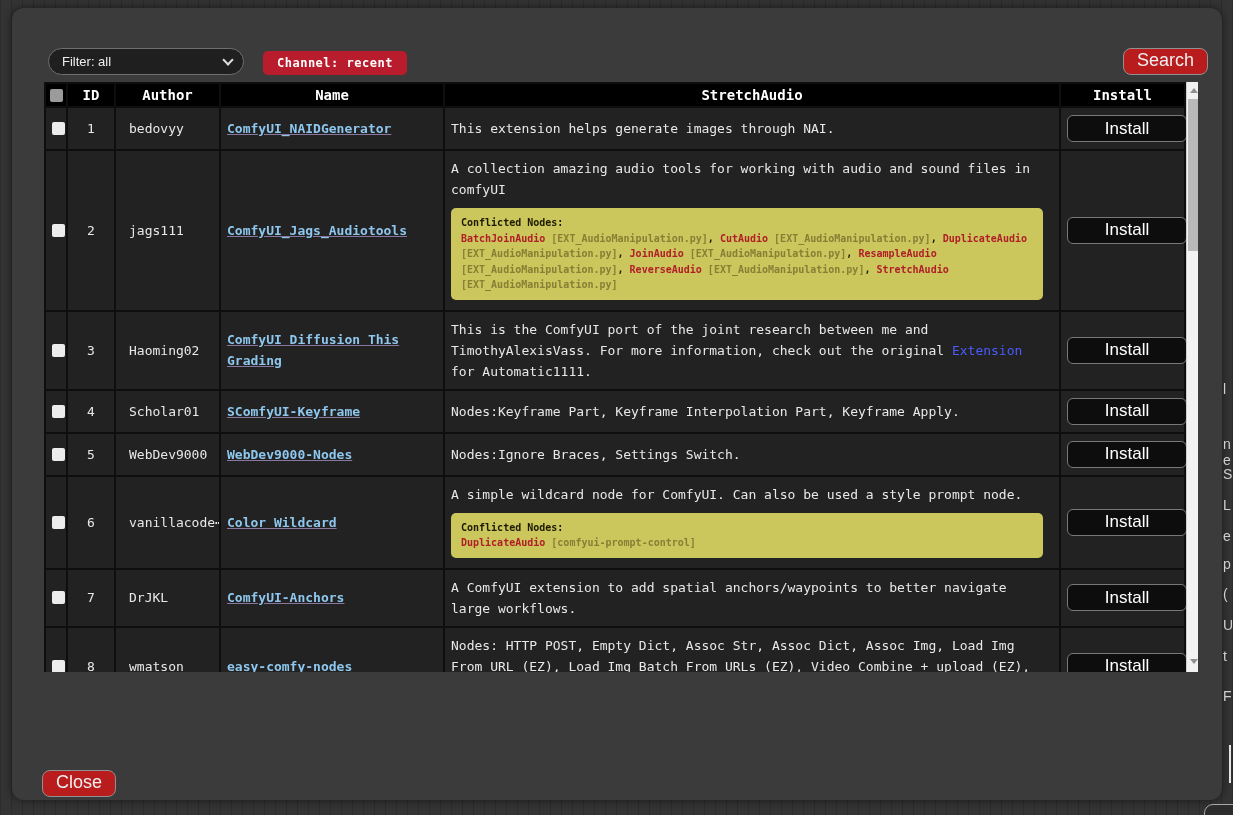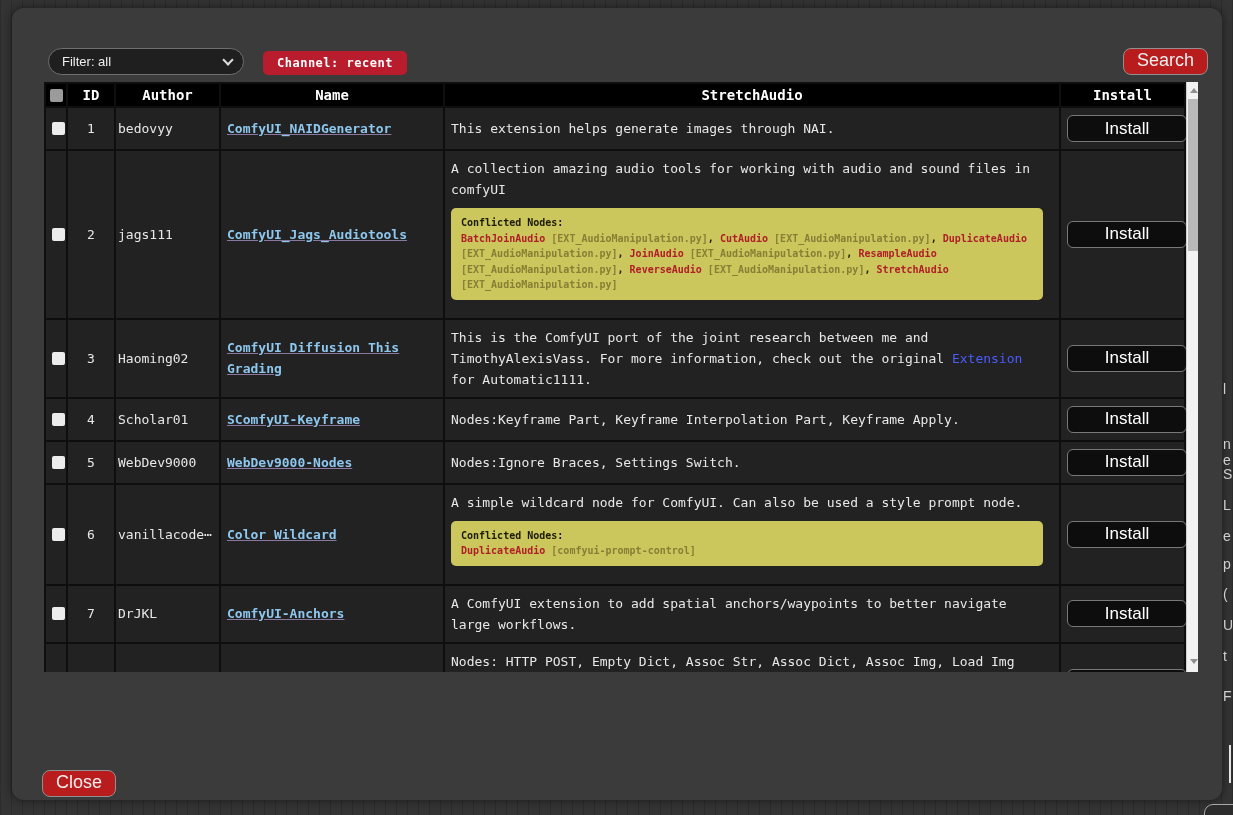--- a/index.html
+++ b/index.html
@@ -62,36 +62,36 @@
   th{
     background:#000;color:#fff;font:bold 14px/18px "DejaVu Sans Mono",monospace;
     border:2px solid #0e0e0e;height:24px;text-align:center;padding:1px 2px;
   }
   td{
     background:#222;border:2px solid #0e0e0e;color:#e8e8e8;
     font:13px/21px "DejaVu Sans Mono",monospace;
     padding:7px 6px;vertical-align:middle;
   }
   td.cell-id{text-align:center}
-  td.cell-author{padding-left:2px;overflow:hidden;white-space:nowrap}
+  td.cell-author{padding-left:13px;overflow:hidden;white-space:nowrap}
   td.cell-name{font-weight:bold}
   td.cell-name a{color:var(--link-blue);text-decoration:underline;text-decoration-color:#8878a0;cursor:pointer}
   td.cell-desc{padding-left:6px;padding-right:12px}
   a.desc-link{color:var(--desc-link);cursor:pointer}
   td.cell-install{text-align:center}
   .install-btn{
     width:120px;height:27px;background:#0d0d0d;color:#fff;
     border:1px solid #787878;border-radius:6px;
     font:17px "Liberation Sans",sans-serif;cursor:pointer;
   }
   .checkbox{width:13px;height:13px;background:#ececec;border-radius:2px;margin:0 auto;cursor:pointer}
   .checkbox.header{background:#9b9b9b}
   .conflict-box{
     background:var(--conflict-bg);border-radius:5px;
-    margin:8px 4px 11px 0;padding:7px 10px;
+    margin:8px 4px 3px 0;padding:7px 10px;
     font:bold 10px/15.5px "DejaVu Sans Mono",monospace;color:#23200a;
   }
   .conflict-title{color:#1d1a02;display:block}
   .cnode{color:var(--conflict-node)}
   .cfile{color:var(--conflict-file);font-weight:bold}
   
   .tscroll{width:14px;height:590px;background:#f2f2f2;position:relative;border-left:1px solid #cfcfcf}
   .tscroll .arrow{position:absolute;left:3px;width:0;height:0;border-left:4px solid transparent;border-right:4px solid transparent}
   .tscroll .arrow.up{top:6px;border-bottom:5px solid #8f8f8f}
   .tscroll .arrow.down{bottom:8px;border-top:5px solid #8f8f8f}

